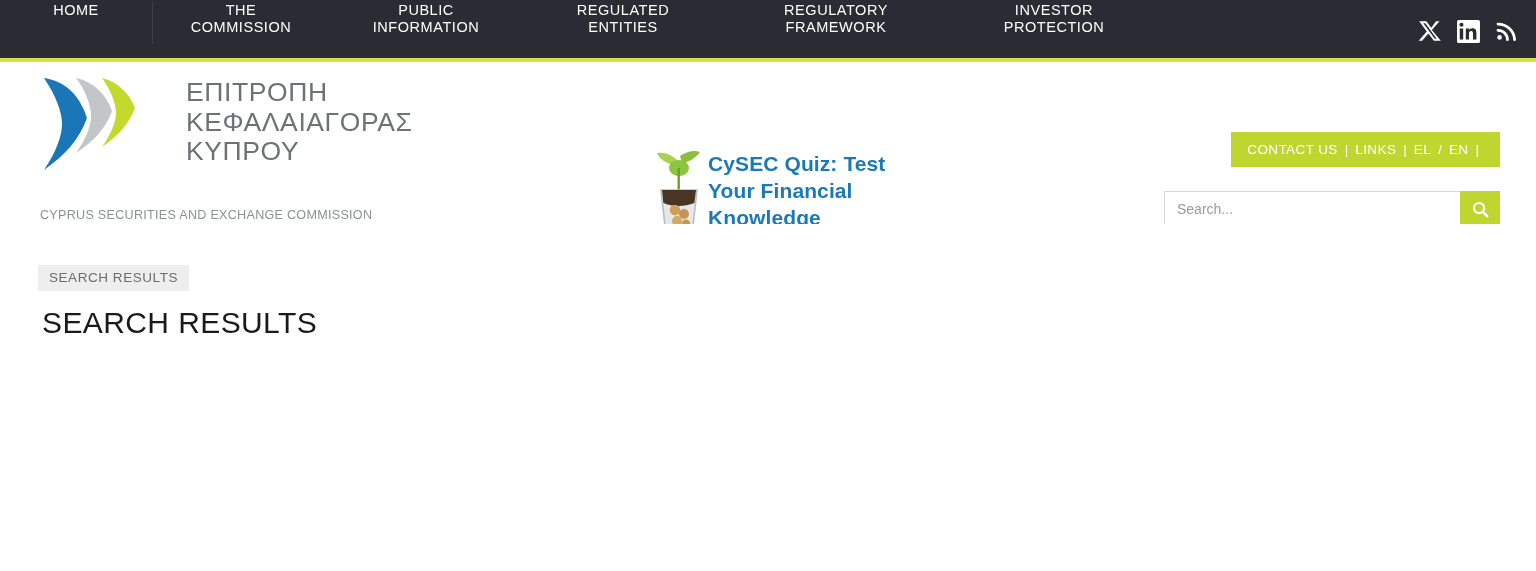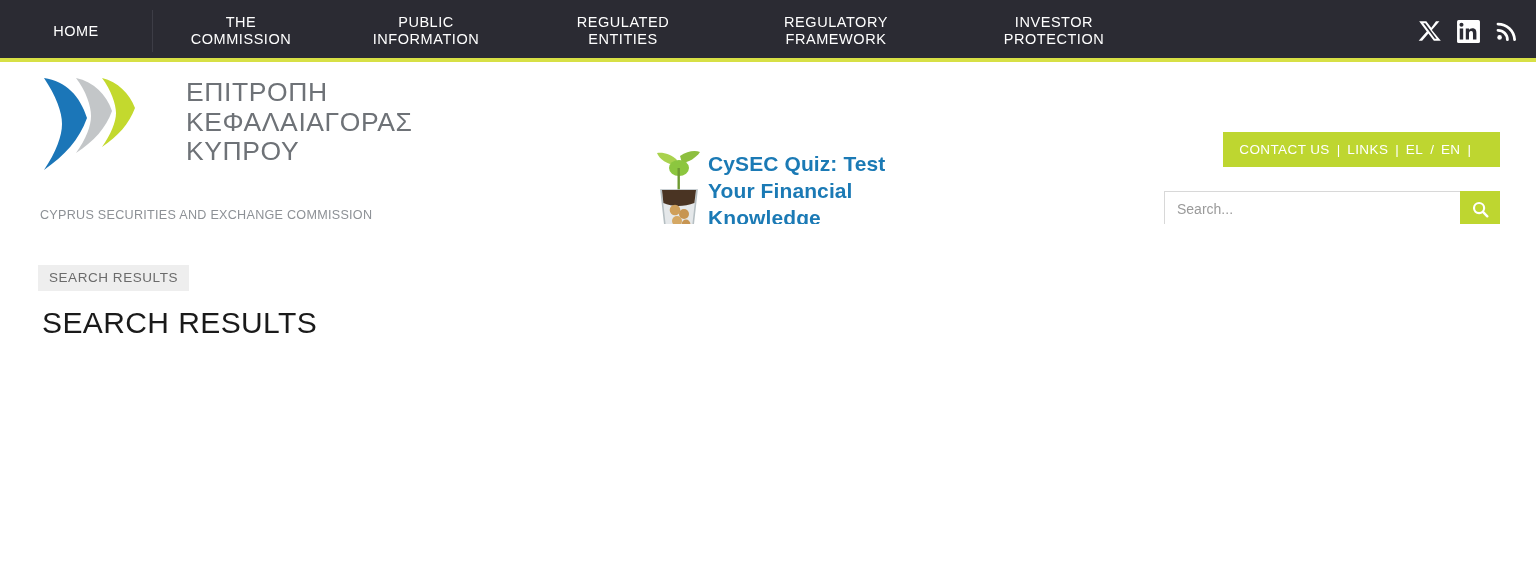--- a/index.html
+++ b/index.html
@@ -23,21 +23,21 @@
   }
   .topnav::after {
     content: "";
     position: absolute;
     left: 0; right: 0; bottom: 0;
     height: 4px;
     background: #d7e045;
   }
   .nav-items {
     display: flex;
-    align-items: center;
+    align-items: flex-start;
     flex: 1 1 auto;
     height: 58px;
   }
   .nav-item {
     color: #ffffff;
     font-size: 14.5px;
     letter-spacing: .55px;
     text-align: center;
     line-height: 17px;
     text-transform: uppercase;
@@ -141,21 +141,21 @@
 
   
   .utilbar {
     position: absolute;
     right: 36px;
     top: 70px;
     height: 35px;
     background: #bed630;
     display: flex;
     align-items: center;
-    padding: 0 22px 0 16px;
+    padding: 0 14px 0 16px;
   }
   .utilbar a {
     color: #ffffff;
     font-size: 13.5px;
     letter-spacing: .4px;
     text-decoration: none;
     cursor: pointer;
     white-space: nowrap;
   }
   .utilbar .sep {

